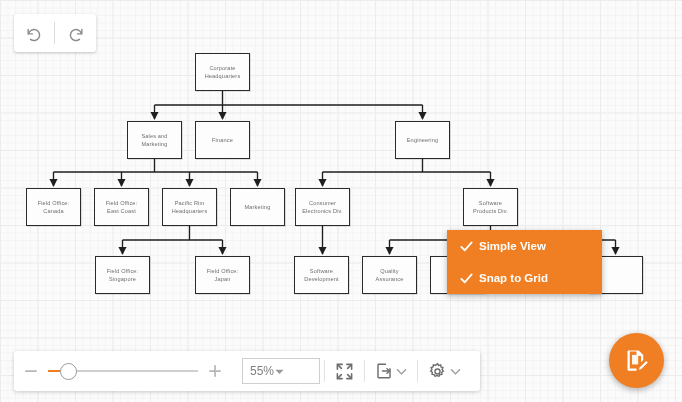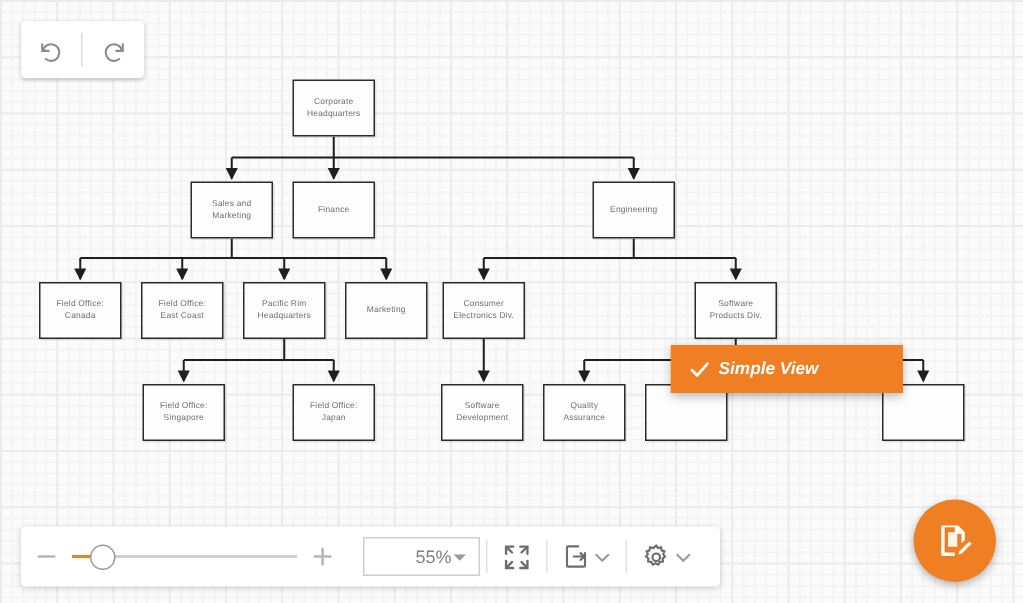--- a/index.html
+++ b/index.html
@@ -66,21 +66,21 @@
   }
   .ctxitem{
     height:32px;display:flex;align-items:center;
     padding-left:8px;
     cursor:pointer;
     box-sizing:border-box;
   }
   .ctxitem.on{background:#ef7f22;color:#fff;font-weight:bold;}
   .ctxitem.off{background:#fff;color:#7c7c7c;}
   .ctxcheck{width:22px;display:flex;align-items:center;justify-content:center;flex:0 0 22px;}
-  .ctxlabel{padding-left:2px;font-style:italic;}
+  .ctxlabel{padding-left:2px;}
 
   
   .btoolbar{
     position:absolute;left:14px;bottom:11px;
     height:40px;width:466px;
     background:#fff;border-radius:3px;
     box-shadow:0 1px 4px rgba(0,0,0,0.20);
     display:flex;align-items:center;
     z-index:30;
   }
@@ -94,21 +94,21 @@
   }
   .strack{position:absolute;left:0;right:0;height:1.5px;background:#cfcfcf;}
   .sfill{position:absolute;left:0;width:18px;height:1.5px;background:#ef7f22;}
   .sknob{
     position:absolute;left:12px;width:17px;height:17px;border-radius:50%;
     background:#fff;border:1.6px solid #9a9a9a;box-sizing:border-box;cursor:grab;
   }
   .zselect{
     margin-left:10px;width:78px;height:26px;
     border:1px solid #cfcfcf;background:#fff;
-    display:flex;align-items:center;justify-content:flex-end;
+    display:flex;align-items:center;justify-content:flex-start;
     padding:0 7px;box-sizing:border-box;
     font-size:12px;color:#808080;cursor:pointer;
   }
   .tdiv{width:1px;height:22px;background:#e2e2e2;margin:0 4px;}
   .ticon{
     height:40px;display:flex;align-items:center;justify-content:center;
     cursor:pointer;color:#6d6d6d;padding:0 6px;
   }
   .caret{margin-left:3px;color:#9a9a9a;cursor:pointer;display:flex;align-items:center;}
 
@@ -216,20 +216,28 @@
 
   <div class="ctxmenu" id="ctxmenu">
       <div class="ctxitem on">
         <span class="ctxcheck">
           <svg width="15" height="15" viewBox="0 0 16 16" fill="none" stroke="#ffffff" stroke-width="2" stroke-linecap="round" stroke-linejoin="round">
             <path d="M2.5 8.4 L6.2 12 L13.5 3.6"></path>
           </svg>
         </span>
         <span class="ctxlabel">Simple View</span>
       </div>
+      <div class="ctxitem on">
+        <span class="ctxcheck">
+          <svg width="15" height="15" viewBox="0 0 16 16" fill="none" stroke="#ffffff" stroke-width="2" stroke-linecap="round" stroke-linejoin="round">
+            <path d="M2.5 8.4 L6.2 12 L13.5 3.6"></path>
+          </svg>
+        </span>
+        <span class="ctxlabel">Snap to Grid</span>
+      </div>
     </div>
 
   <div class="btoolbar">
     <div class="zmbtn">
       <svg width="16" height="16" viewBox="0 0 16 16">
         <rect x="2" y="7.2" width="12" height="1.7" rx="0.8" fill="#b6b6b6"></rect>
       </svg>
     </div>
     <div class="slider">
       <div class="strack"></div>

